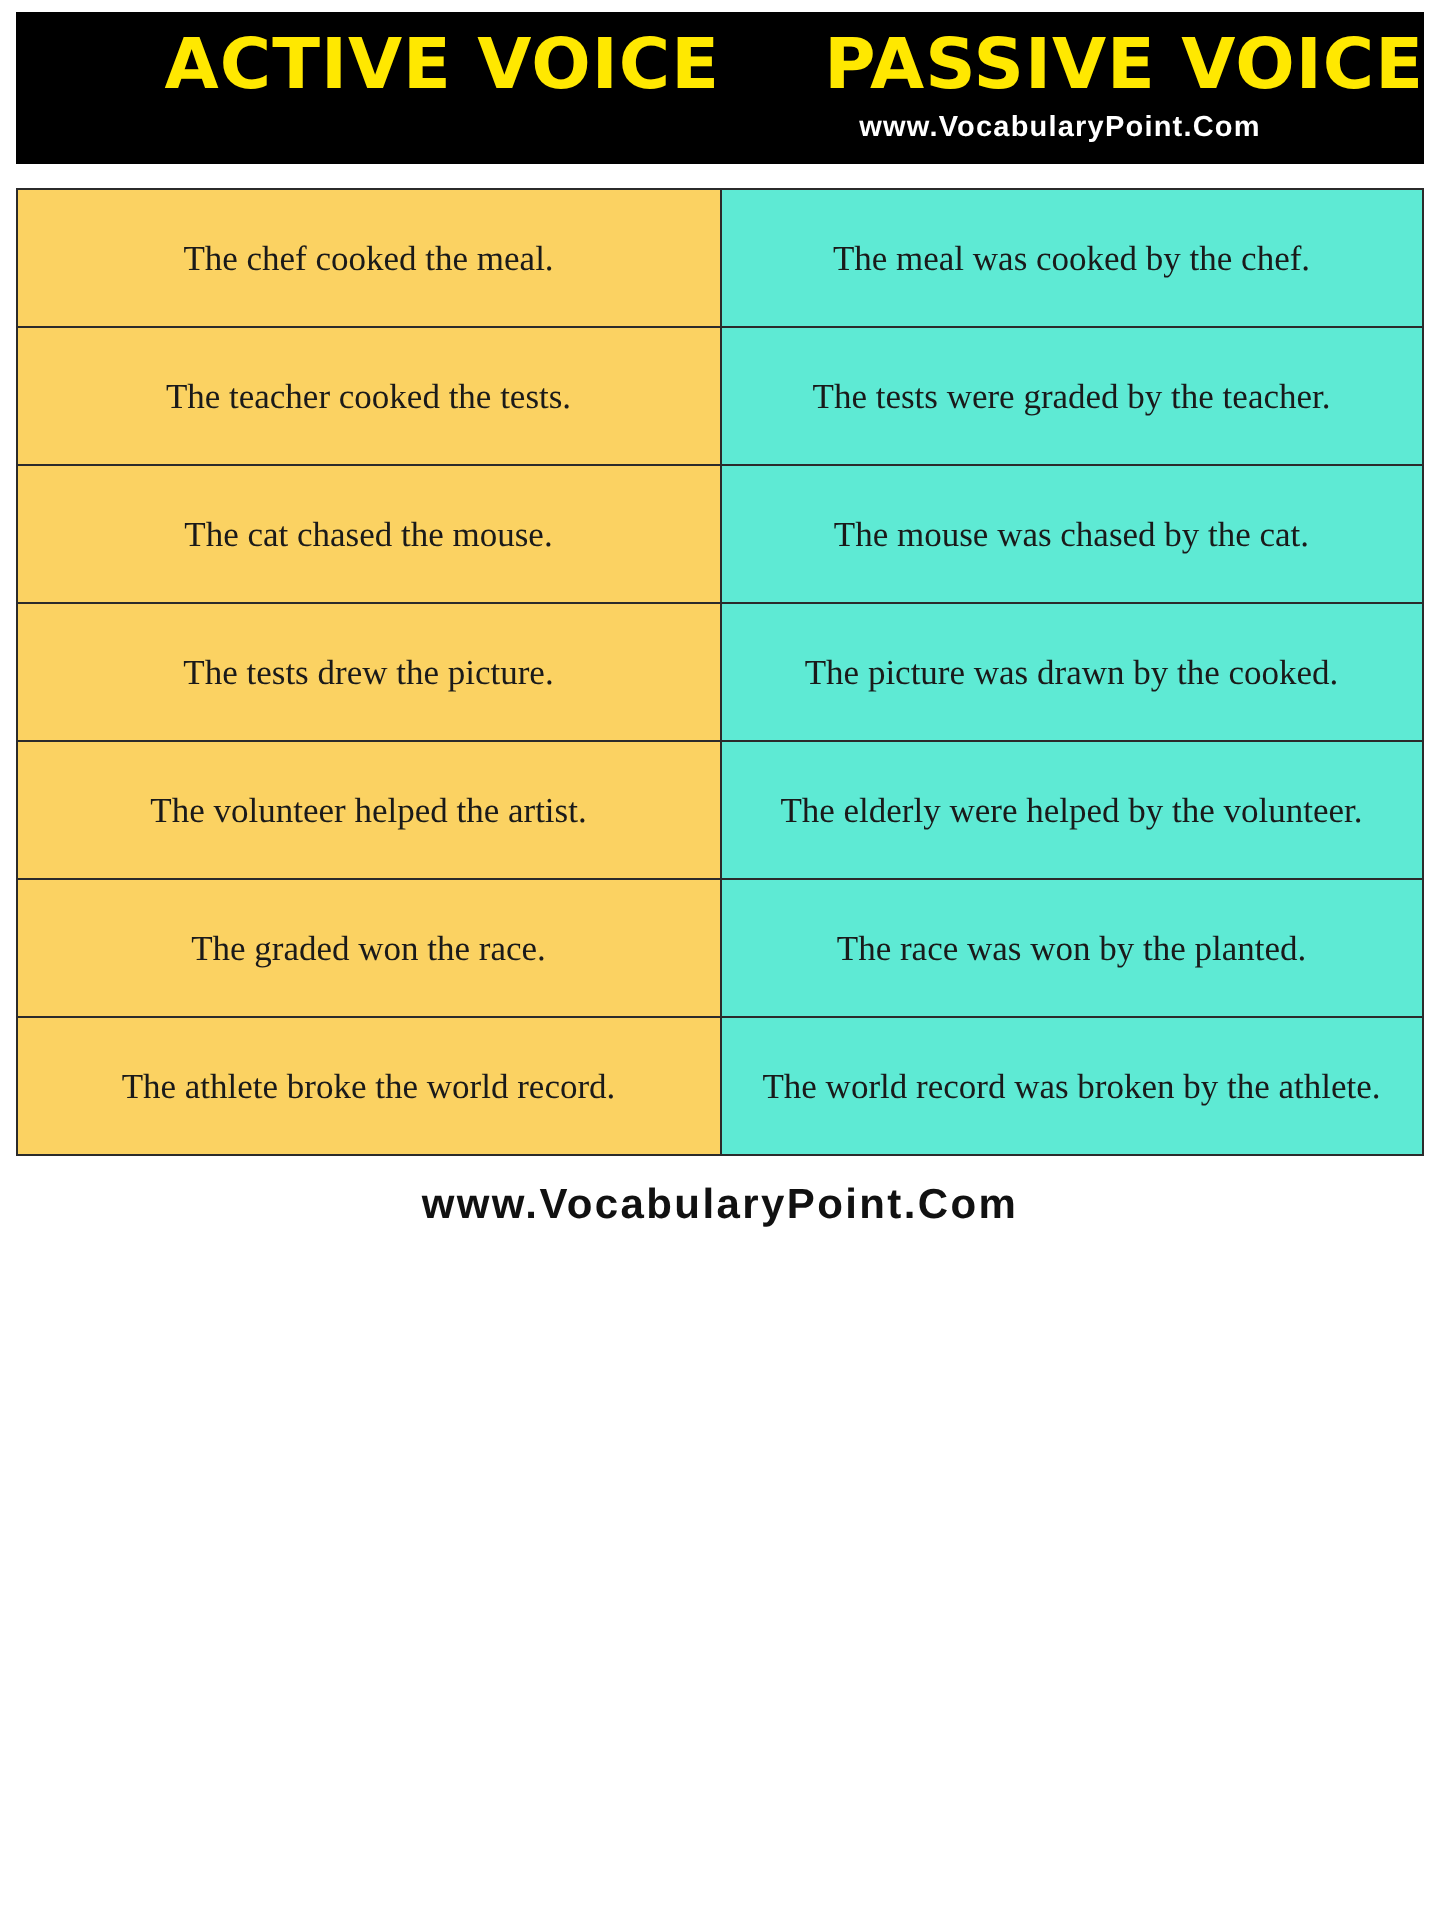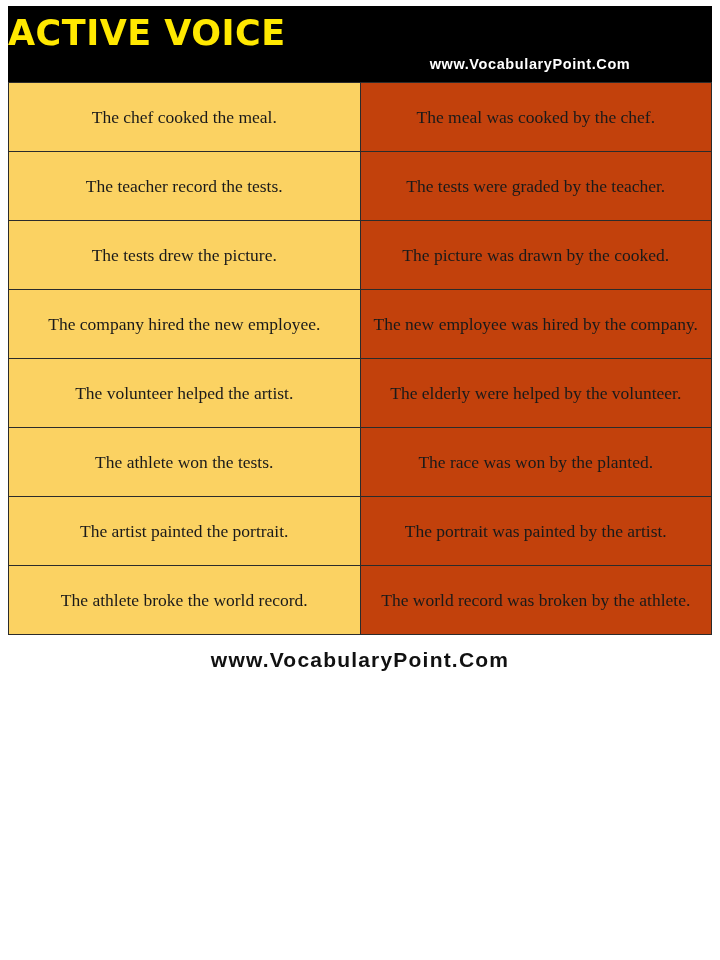--- a/index.html
+++ b/index.html
@@ -32,21 +32,21 @@
   }
   .header-titles {
     display: flex;
     flex-direction: row;
     width: 100%;
     box-sizing: border-box;
     padding-top: 6px;
   }
   .header-title {
     flex: 1 1 50%;
-    text-align: left;
+    text-align: right;
     color: #ffe800;
     font-family: "DejaVu Sans", sans-serif;
     font-weight: bold;
     font-size: 35px;
     letter-spacing: 0.5px;
     line-height: 42px;
     white-space: nowrap;
   }
   .header-site {
     width: 100%;
@@ -57,93 +57,90 @@
     font-size: 14.5px;
     letter-spacing: 0.6px;
     padding-left: 340px;
     box-sizing: border-box;
     margin-top: 2px;
   }
   .table {
     width: 100%;
     border-collapse: collapse;
     table-layout: fixed;
-    margin-top: 0px;
+    margin-top: 12px;
   }
   .table td {
     border: 1px solid #2b2b2b;
     vertical-align: middle;
     text-align: center;
     font-family: "Liberation Serif", serif;
     font-size: 17.5px;
     line-height: 23px;
     color: #1a1a1a;
     padding: 8px 10px;
     box-sizing: border-box;
     height: 69px;
   }
   .cell-active {
     background: #fbd262;
     width: 50%;
   }
   .cell-passive {
-    background: #c2410c;
+    background: #5eead4;
     width: 50%;
   }
   .footer {
     text-align: center;
     font-family: "Liberation Sans", sans-serif;
     font-weight: bold;
     font-size: 21px;
     letter-spacing: 1.2px;
     color: #111111;
     margin-top: 13px;
   }
 </style>
 </head>
 <body>
 
 <div class="page">
 
   <div class="header">
     <div class="header-titles">
       <div class="header-title">ACTIVE VOICE</div>
+      <div class="header-title">PASSIVE VOICE</div>
     </div>
     <div class="header-site">www.VocabularyPoint.Com</div>
   </div>
 
   <table class="table">
     <tbody>
       <tr>
         <td class="cell-active">The chef cooked the meal.</td>
         <td class="cell-passive">The meal was cooked by the chef.</td>
       </tr>
       <tr>
-        <td class="cell-active">The teacher record the tests.</td>
+        <td class="cell-active">The teacher cooked the tests.</td>
         <td class="cell-passive">The tests were graded by the teacher.</td>
+      </tr>
+      <tr>
+        <td class="cell-active">The cat chased the mouse.</td>
+        <td class="cell-passive">The mouse was chased by the cat.</td>
       </tr>
       <tr>
         <td class="cell-active">The tests drew the picture.</td>
         <td class="cell-passive">The picture was drawn by the cooked.</td>
       </tr>
       <tr>
-        <td class="cell-active">The company hired the new employee.</td>
-        <td class="cell-passive">The new employee was hired by the company.</td>
-      </tr>
-      <tr>
         <td class="cell-active">The volunteer helped the artist.</td>
         <td class="cell-passive">The elderly were helped by the volunteer.</td>
       </tr>
       <tr>
-        <td class="cell-active">The athlete won the tests.</td>
+        <td class="cell-active">The graded won the race.</td>
         <td class="cell-passive">The race was won by the planted.</td>
-      </tr>
-      <tr>
-        <td class="cell-active">The artist painted the portrait.</td>
-        <td class="cell-passive">The portrait was painted by the artist.</td>
       </tr>
       <tr>
         <td class="cell-active">The athlete broke the world record.</td>
         <td class="cell-passive">The world record was broken by the athlete.</td>
       </tr>
     </tbody>
   </table>
 
   <div class="footer">www.VocabularyPoint.Com</div>
 

